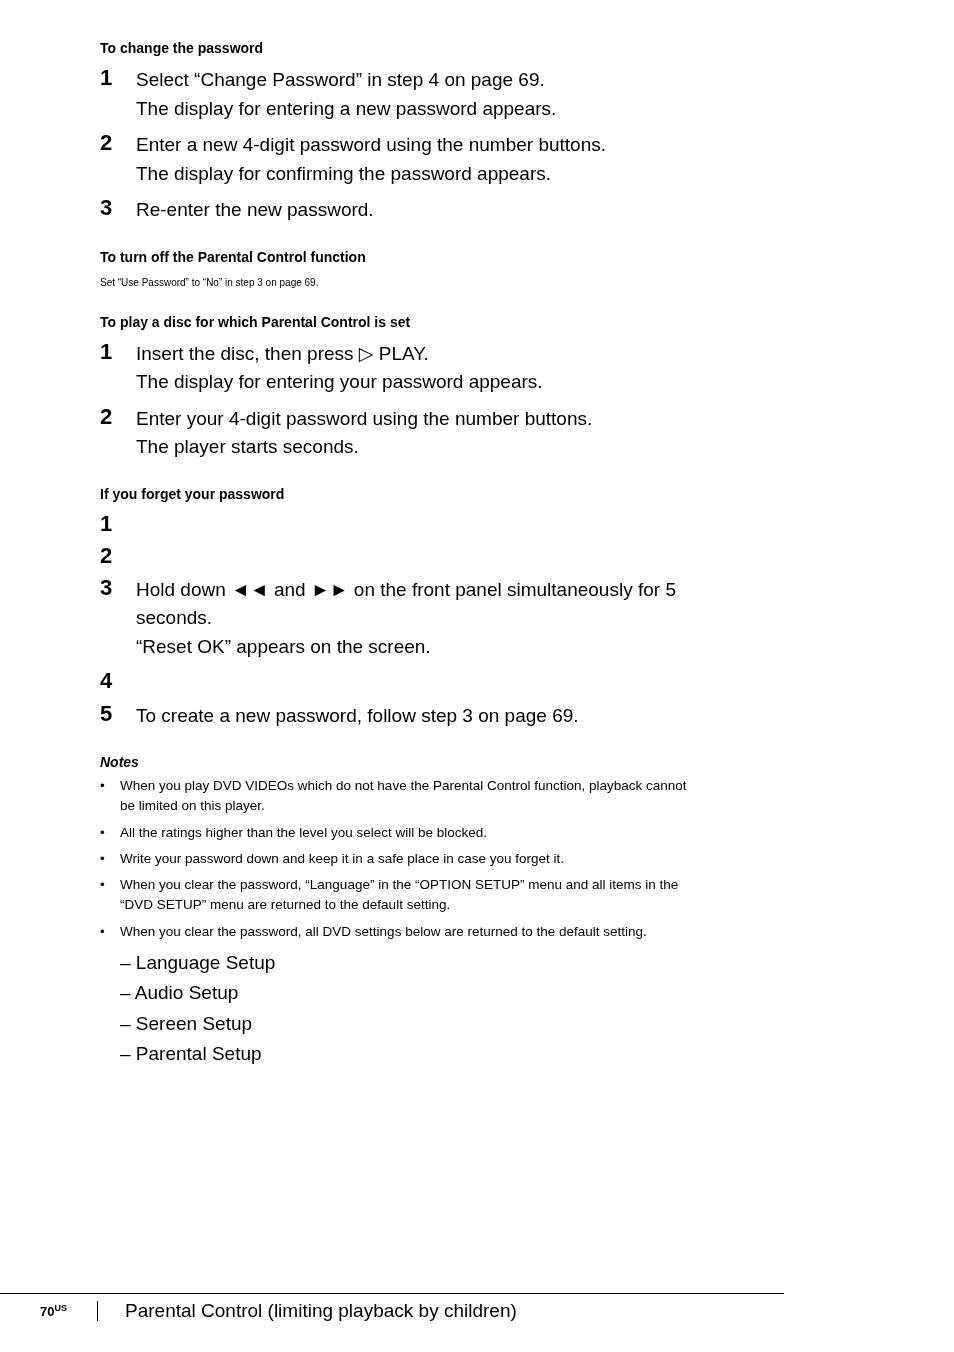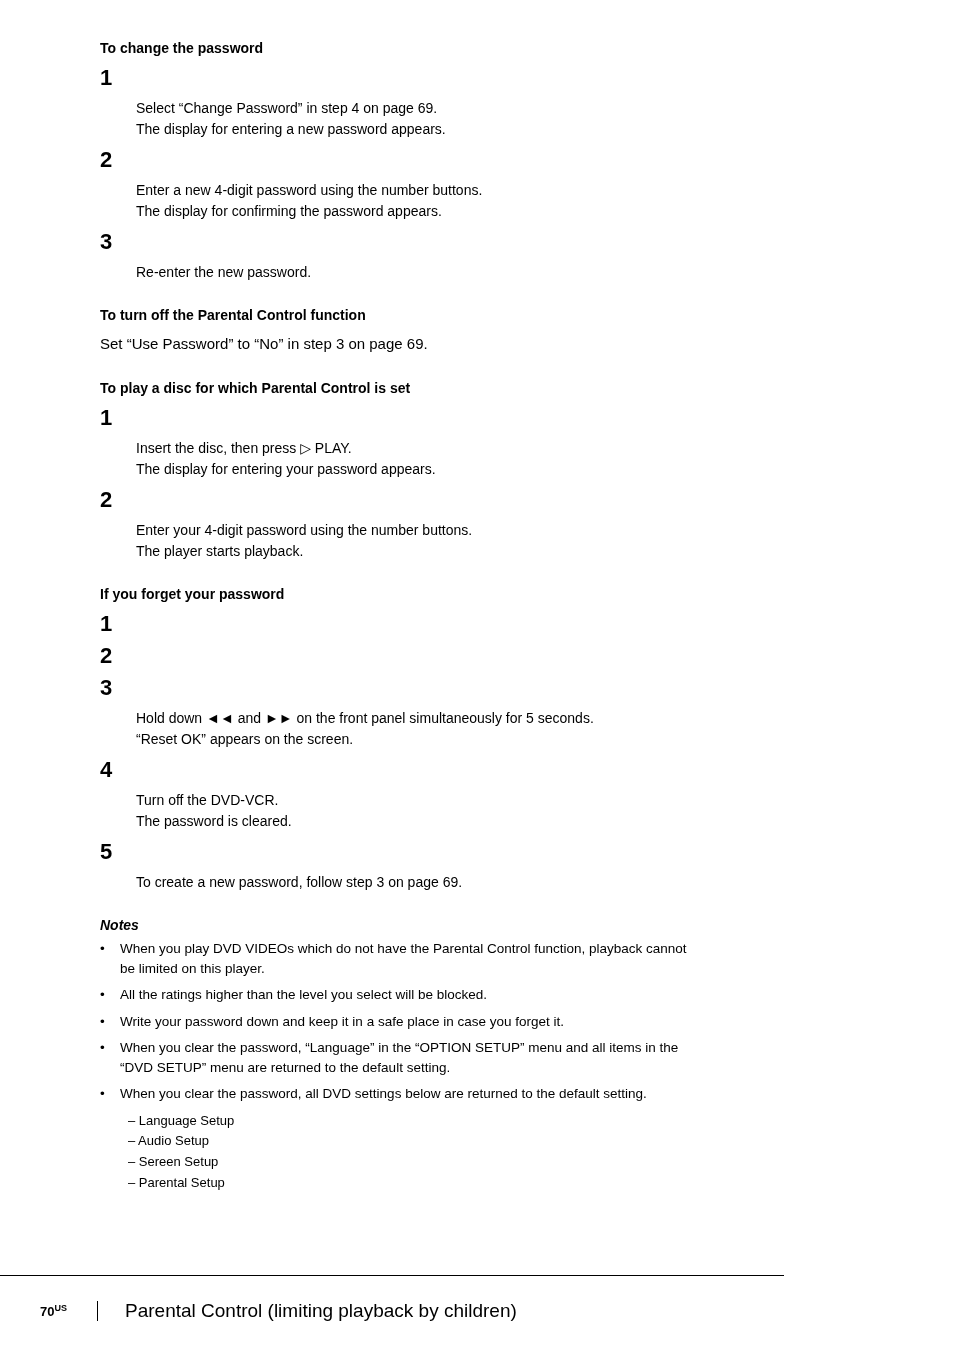--- a/index.html
+++ b/index.html
@@ -50,27 +50,26 @@
     .step-number {
       font-size: 22px;
       font-weight: bold;
       min-width: 30px;
       line-height: 1.1;
       margin-right: 6px;
       flex-shrink: 0;
     }
 
     .step-content {
-      font-size: 14px;
+      font-size: 19px;
       line-height: 1.5;
-      margin-top: 32px;
     }
 
     .plain-text {
-      font-size: 15px;
+      font-size: 10px;
       line-height: 1.5;
       margin-bottom: 8px;
     }
 
     .notes-section {
       margin-top: 20px;
     }
 
     .notes-heading {
       font-weight: bold;
@@ -97,34 +96,33 @@
       margin-right: 4px;
     }
 
     .sub-list {
       list-style: none;
       padding-left: 20px;
       margin-top: 4px;
     }
 
     .sub-list li {
-      font-size: 13px;
+      font-size: 19px;
       line-height: 1.6;
-      margin-left: 8px;
     }
 
     .footer {
       position: absolute;
       bottom: 30px;
       left: 0;
       width: 100%;
       display: flex;
       align-items: center;
       border-top: 1px solid #000;
-      padding-top: 24px;
+      padding-top: 6px;
       gap: 17px;
     }
 
     .footer-page {
       font-size: 13px;
       font-weight: bold;
       padding-left: 40px;
       min-width: 70px;
     }
 
@@ -187,21 +185,21 @@
         <span class="step-number">1</span>
         <div class="step-content">
           <span>Insert the disc, then press ▷ PLAY.</span><br>
           <span>The display for entering your password appears.</span>
         </div>
       </li>
       <li class="step-item">
         <span class="step-number">2</span>
         <div class="step-content">
           <span>Enter your 4-digit password using the number buttons.</span><br>
-          <span>The player starts playback.</span>
+          <span>The player starts seconds.</span>
         </div>
       </li>
     </ol>
   </div>
 
   <div class="section">
     <div class="section-heading">If you forget your password</div>
     <ol class="step-list">
       <li class="step-item">
         <span class="step-number">1</span>
@@ -211,24 +209,20 @@
       </li>
       <li class="step-item">
         <span class="step-number">3</span>
         <div class="step-content">
           <span>Hold down ◄◄ and ►► on the front panel simultaneously for 5 seconds.</span><br>
           <span>“Reset OK” appears on the screen.</span>
         </div>
       </li>
       <li class="step-item">
         <span class="step-number">4</span>
-        <div class="step-content">
-          <span>Turn off the DVD-VCR.</span><br>
-          <span>The password is cleared.</span>
-        </div>
       </li>
       <li class="step-item">
         <span class="step-number">5</span>
         <div class="step-content">
           <span>To create a new password, follow step 3 on page 69.</span>
         </div>
       </li>
     </ol>
   </div>
 

